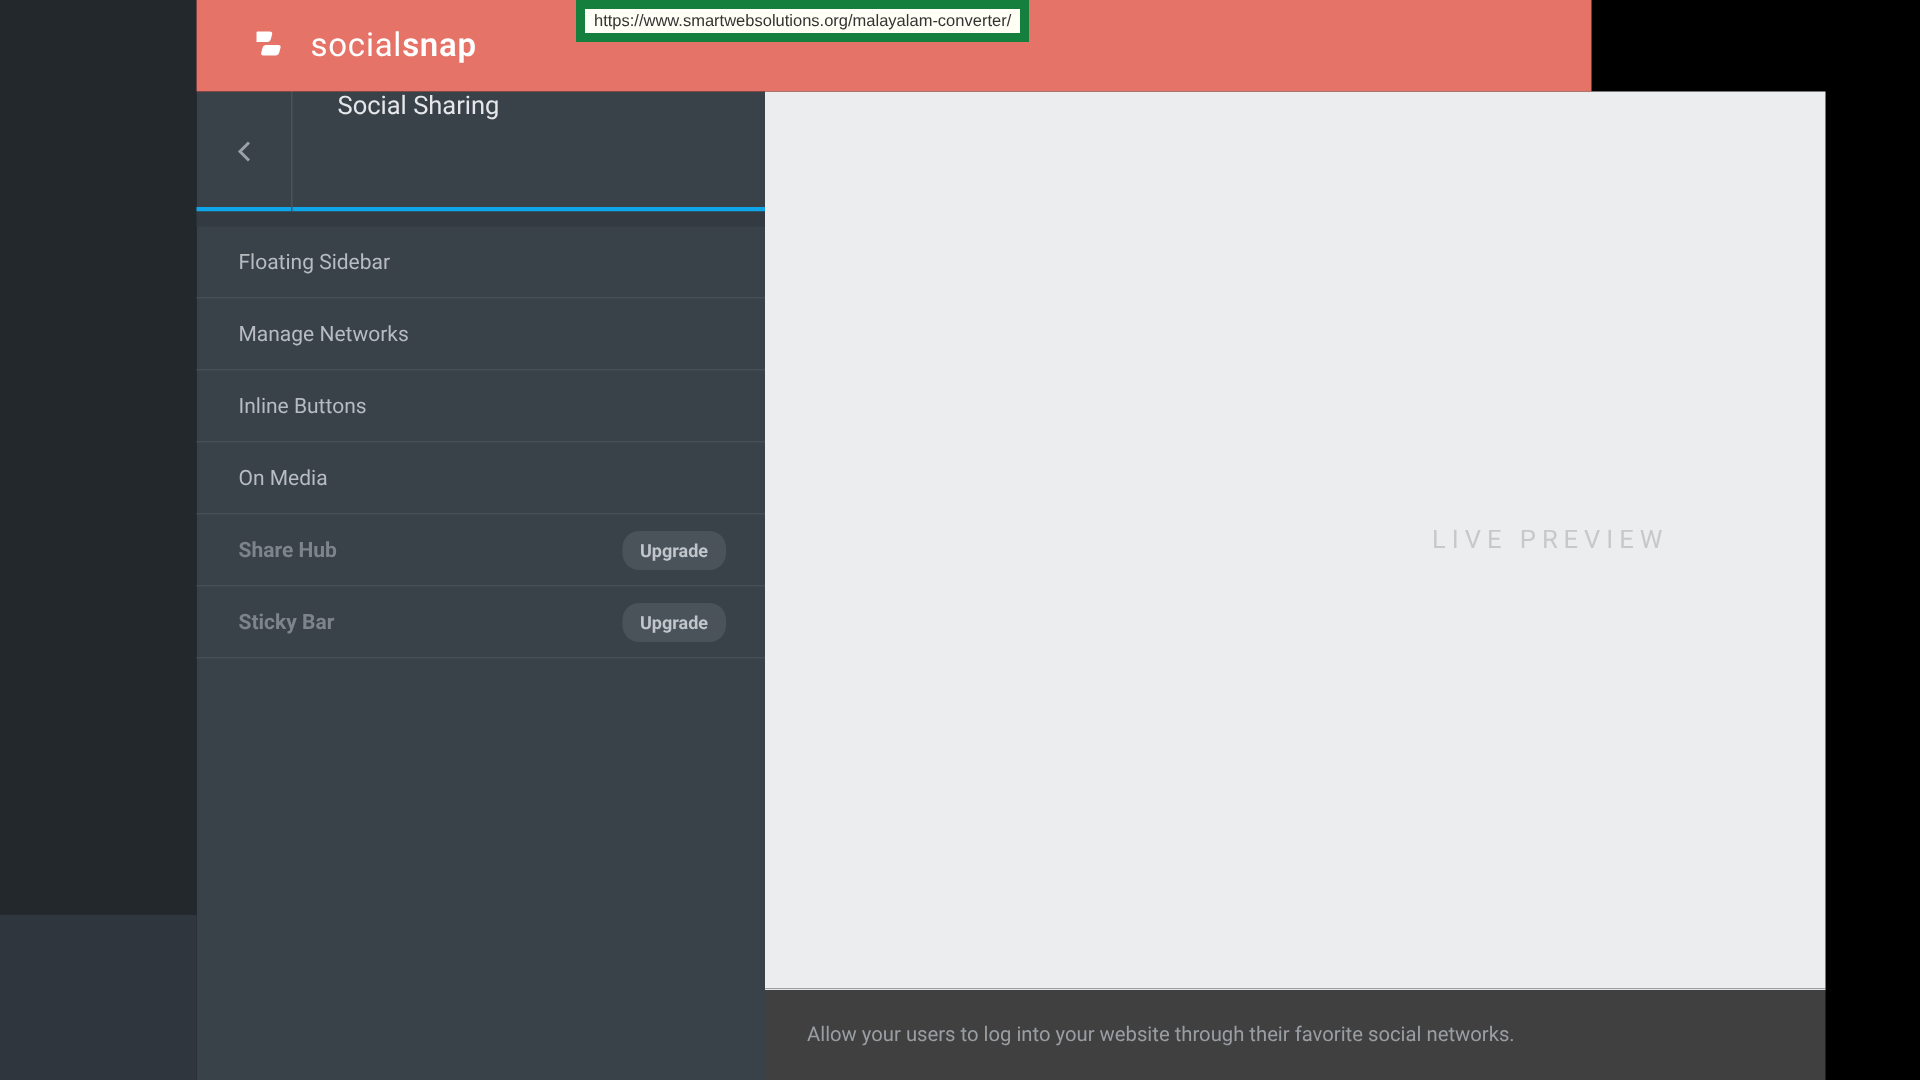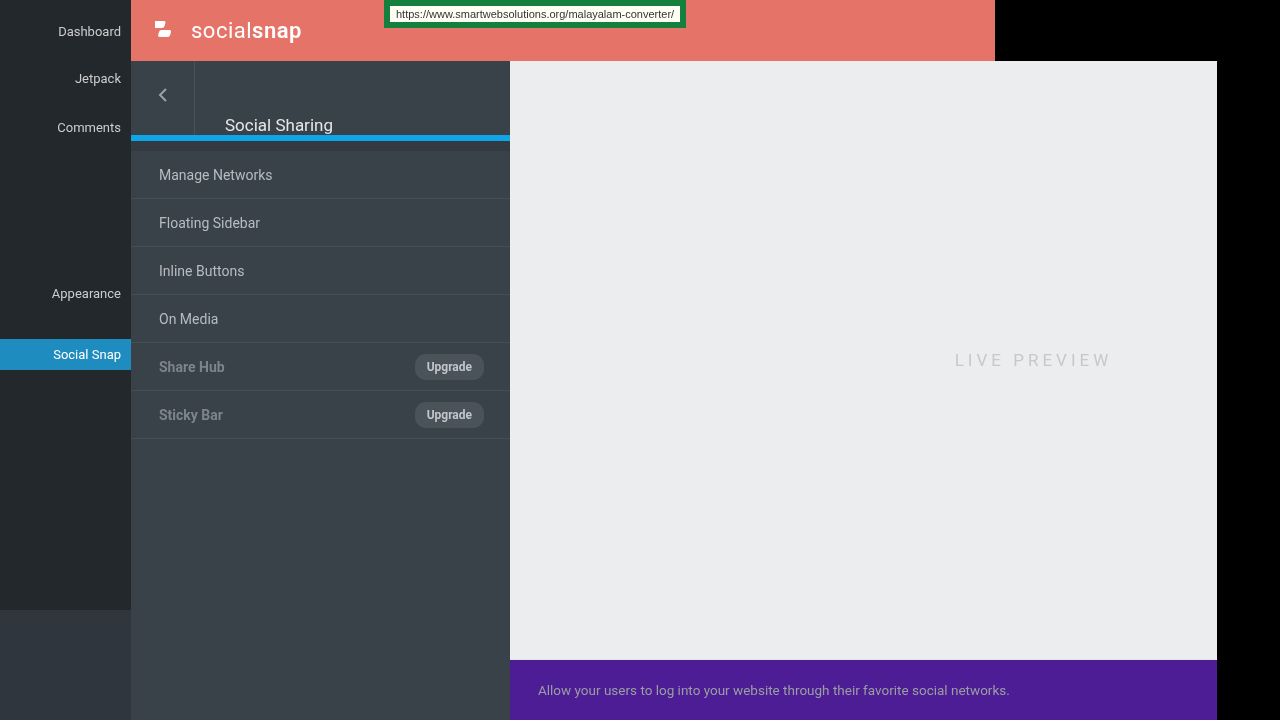--- a/index.html
+++ b/index.html
@@ -33,26 +33,26 @@
   left: 0;
   right: 0;
   height: 110px;
   background: #2f363d;
 }
 
 .header {
   position: absolute;
   left: 131px;
   top: 0;
-  width: 864px;
+  width: 930px;
   height: 61px;
   background: #e57368;
   display: flex;
   align-items: center;
-  padding-left: 24px;
+  padding-left: 40px;
   z-index: 5;
 }
 .logo {
   display: flex;
   align-items: center;
   color: #fff;
 }
 .logo-icon {
   margin-right: 10px;
 }
@@ -84,22 +84,22 @@
   width: 379px;
   height: 659px;
   background: #394149;
   z-index: 3;
   display: flex;
   flex-direction: column;
 }
 .panel-header {
   height: 80px;
   display: flex;
-  align-items: flex-end;
-  border-bottom: 6px solid #0ea5e9;
+  align-items: flex-start;
+  border-bottom: 3px solid #0ea5e9;
 }
 .back-btn {
   width: 64px;
   height: 80px;
   display: flex;
   align-items: center;
   justify-content: center;
   border-right: 1px solid #4a525a;
   cursor: pointer;
   color: #9aa1a8;
@@ -168,49 +168,37 @@
   font-weight: 400;
   margin-left: 340px;
 }
 
 .footer-area {
   position: absolute;
   left: 510px;
   top: 659px;
   width: 707px;
   height: 61px;
-  background: #4c1d95;
+  background: #404040;
   border-top: 1px solid #e3e4e5;
   display: flex;
   align-items: center;
   padding-left: 28px;
   z-index: 2;
 }
 .footer-text {
   color: #9a9ea3;
   font-size: 13.5px;
 }
 </style>
 </head>
 <body>
 
 <div class="wp-sidebar">
   <div style="height:16px"></div>
-  <div id="wp-sidebar-items">
-      <div class="wp-sidebar-item">Dashboard</div>
-      <div style="height: 16px;"></div>
-      <div class="wp-sidebar-item">Jetpack</div>
-      <div style="height: 18px;"></div>
-      <div class="wp-sidebar-item">Comments</div>
-      <div style="height: 135px;"></div>
-      <div class="wp-sidebar-item">Appearance</div>
-      <div style="height: 30px;"></div>
-      <div class="wp-sidebar-item active">Social Snap</div>
-      <div style="height: 172px;"></div>
-    </div>
   <div class="wp-sidebar-bottom"></div>
 </div>
 
 <div class="header">
   <div class="logo">
     <span class="logo-icon">
       <svg width="26" height="24" viewBox="0 0 26 24">
           <g fill="#fff">
             <rect x="0" y="4" width="12" height="7" rx="2" transform="skewX(-15)"></rect>
             <rect x="8" y="13" width="12" height="7" rx="2" transform="skewX(-15)"></rect>
@@ -228,24 +216,24 @@
     <div class="back-btn">
       <svg width="10" height="16" viewBox="0 0 10 16">
           <path d="M8 2 L2 8 L8 14" stroke="#9aa1a8" stroke-width="2" fill="none"></path>
         </svg>
     </div>
     <div class="panel-title">Social Sharing</div>
   </div>
   <div class="panel-spacer"></div>
   <div id="panel-items">
       <div class="menu-item">
+        <span>Floating Sidebar</span>
+      </div>
+      <div class="menu-item">
         <span>Manage Networks</span>
-      </div>
-      <div class="menu-item">
-        <span>Floating Sidebar</span>
       </div>
       <div class="menu-item">
         <span>Inline Buttons</span>
       </div>
       <div class="menu-item">
         <span>On Media</span>
       </div>
       <div class="menu-item disabled">
         <span>Share Hub</span>
         <span class="upgrade-badge">Upgrade</span>

